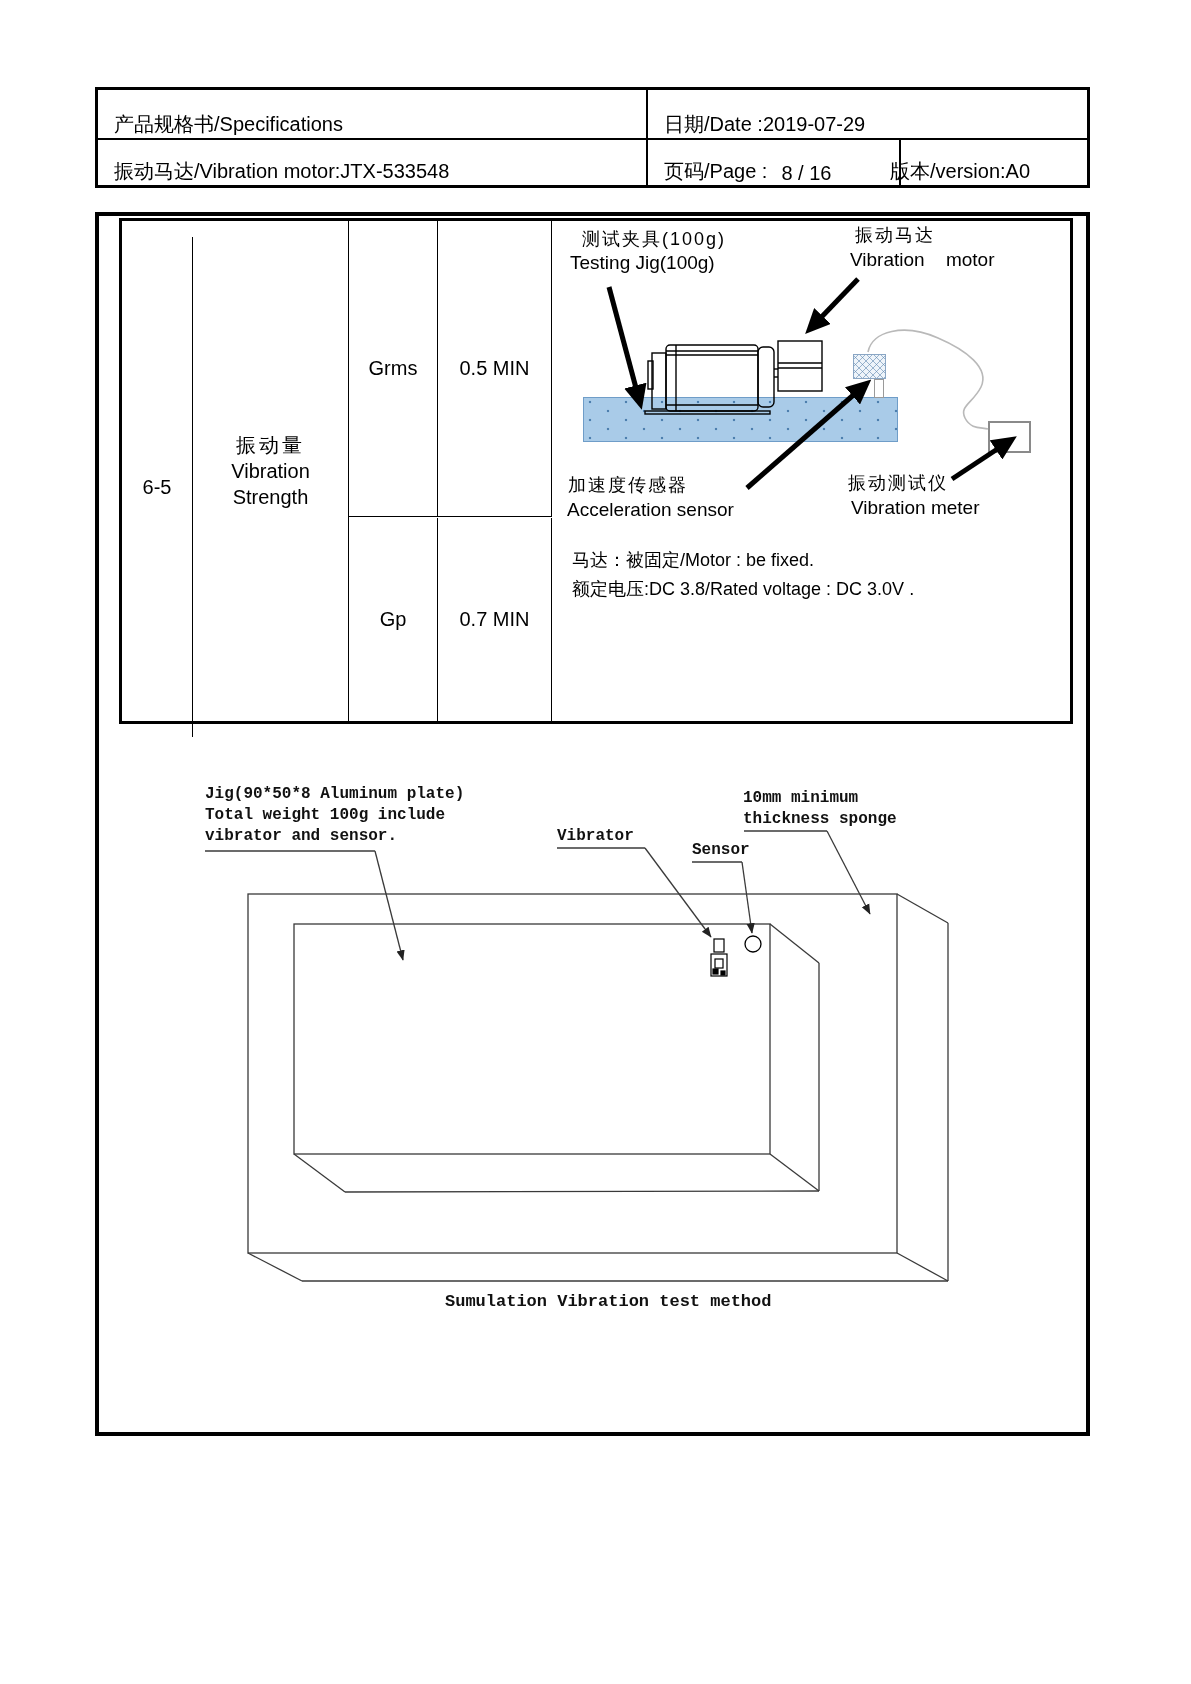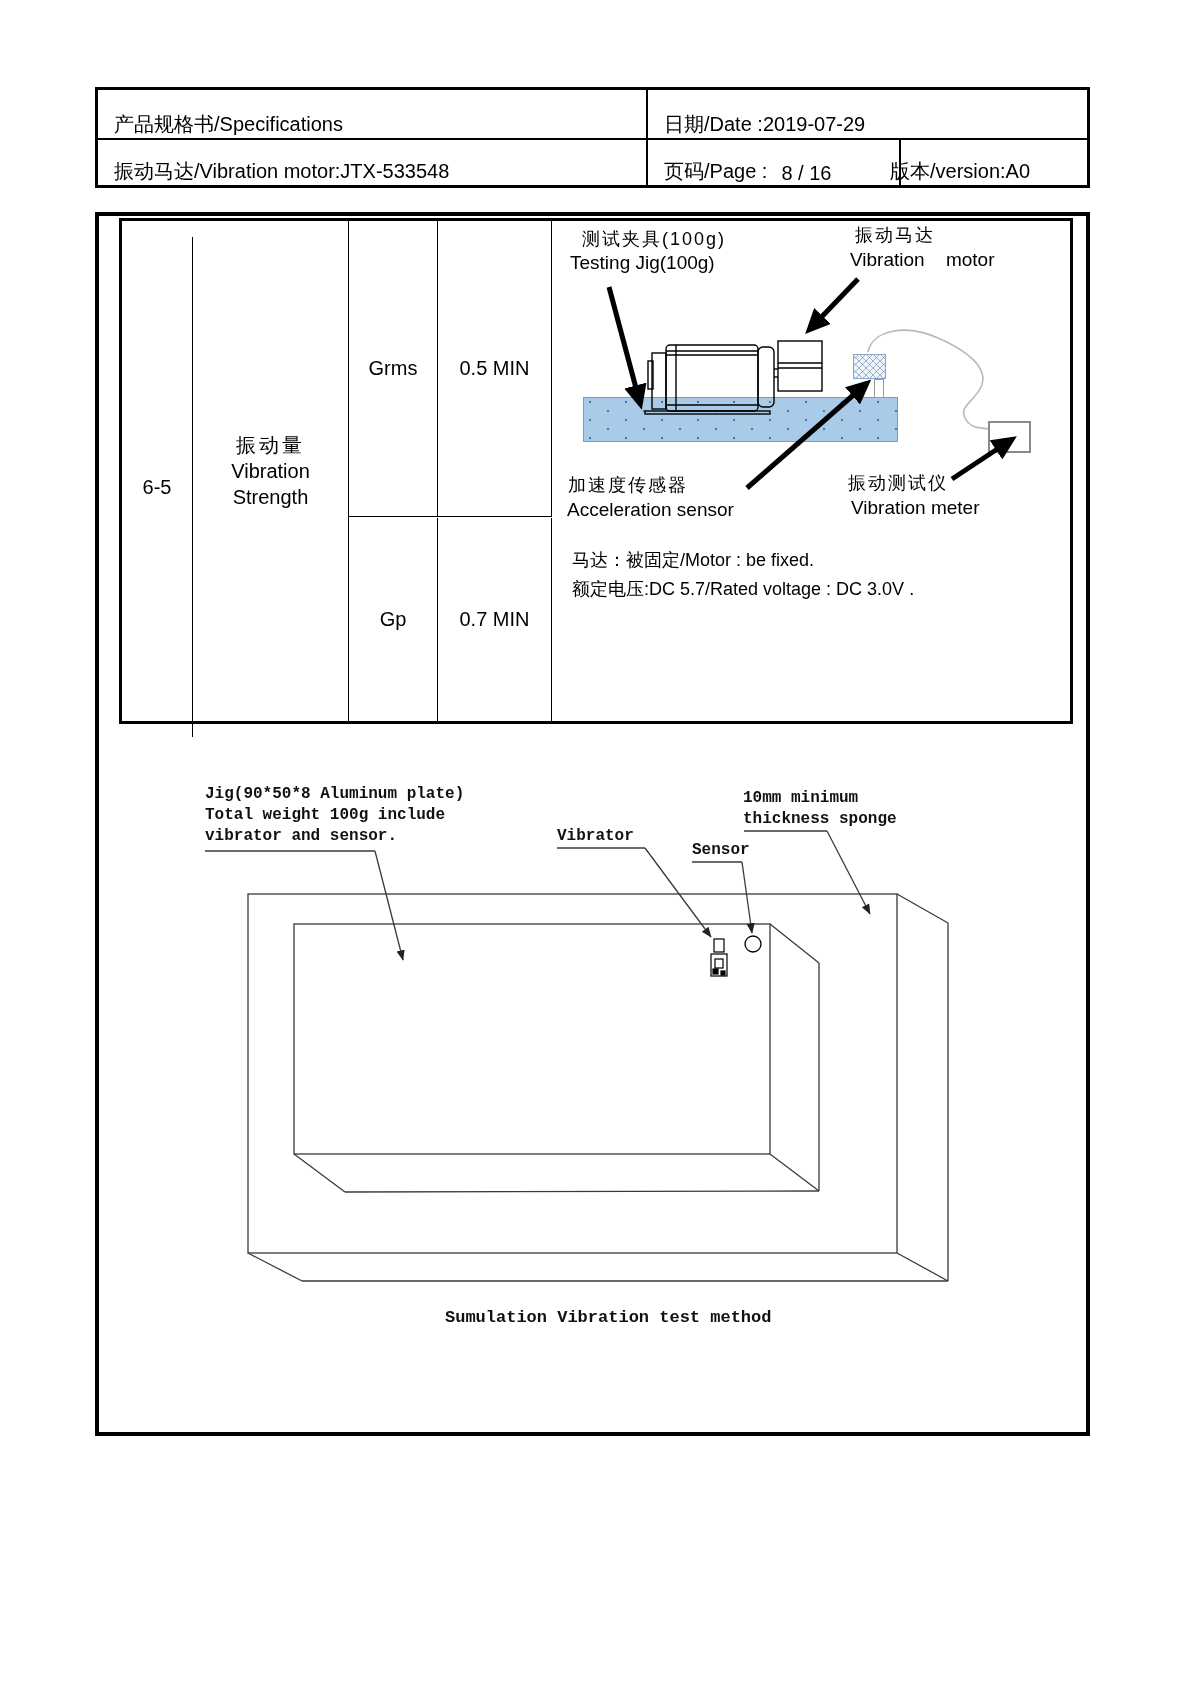--- a/index.html
+++ b/index.html
@@ -145,21 +145,21 @@
           </g>
         </svg>
 
         <div class="dg-label-cn" style="left:16px;top:252px;">加速度传感器</div>
         <div class="dg-label-en" style="left:15px;top:278px;">Acceleration sensor</div>
 
         <div class="dg-label-cn" style="left:296px;top:250px;">振动测试仪</div>
         <div class="dg-label-en" style="left:299px;top:276px;">Vibration meter</div>
 
         <div class="note-line" style="left:20px;top:327px;">马达：被固定/Motor : be fixed.</div>
-        <div class="note-line" style="left:20px;top:356px;">额定电压:DC 5.7/Rated voltage : DC 3.0V .</div>
+        <div class="note-line" style="left:20px;top:356px;">额定电压:DC 3.8/Rated voltage : DC 3.0V .</div>
       </div>
     </div>
   </div>
 
   <svg class="abs" style="left:95px;top:212px;" width="995" height="1224" viewBox="0 0 995 1224">
     <defs>
       <marker id="ahSmall" markerWidth="9" markerHeight="8" refX="7.5" refY="4" orient="auto">
         <polygon points="0,0.8 8,4 0,7.2" fill="#222"></polygon>
       </marker>
     </defs>
@@ -208,15 +208,15 @@
 
   <div class="draw-label" style="left:557px;top:826px;">Vibrator</div>
 
   <div class="draw-label" style="left:692px;top:840px;">Sensor</div>
 
   <div class="draw-label" style="left:743px;top:788px;">
     <div>10mm minimum</div>
     <div>thickness sponge</div>
   </div>
 
-  <div class="draw-label" id="caption" style="left:445px;top:1291px;margin-top:16px;">Sumulation Vibration test method</div>
+  <div class="draw-label" id="caption" style="left:445px;top:1291px;">Sumulation Vibration test method</div>
 
 </div>
 
 </body></html>

